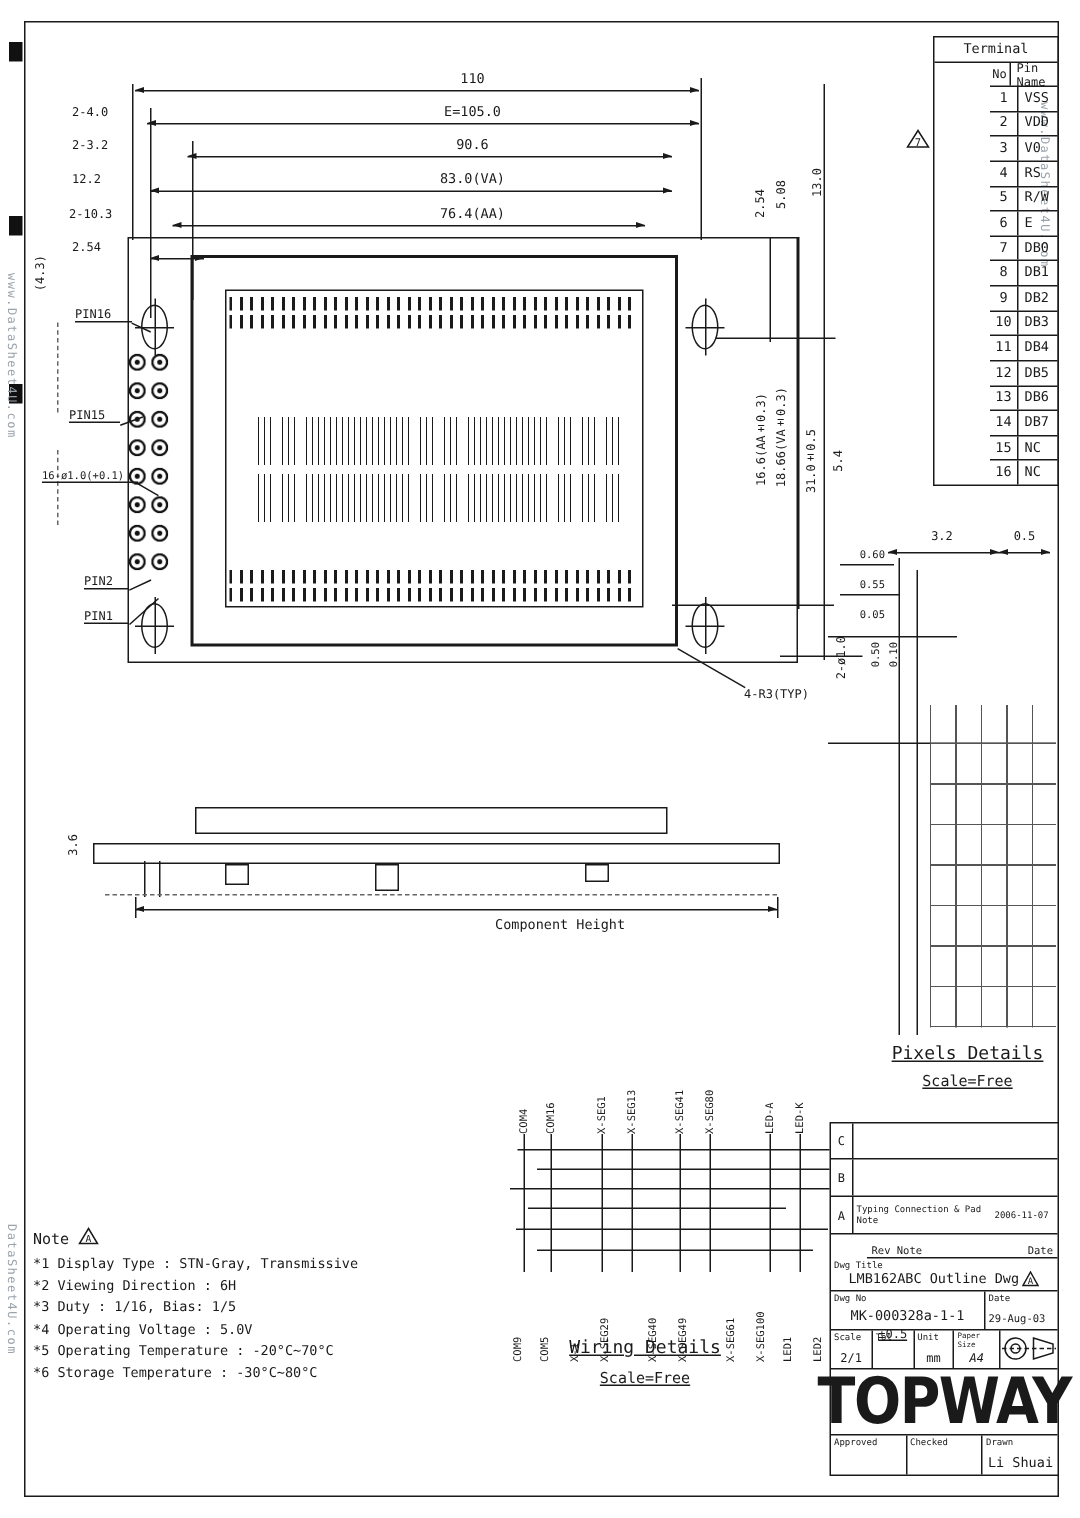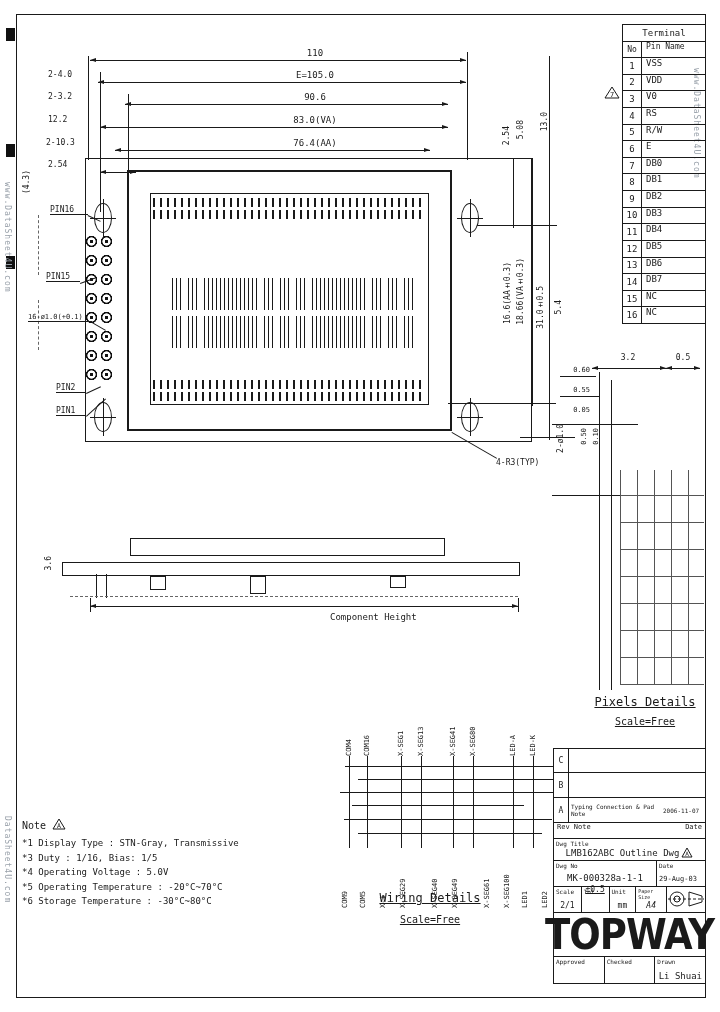--- a/index.html
+++ b/index.html
@@ -34,21 +34,21 @@
         background-size:15px 19px;}
   .zebra{background-image:repeating-linear-gradient(90deg,#1a1a1a 0 2px,#fff 2px 7px);}
   .chars{background-image:repeating-linear-gradient(90deg,#fff 0 2px,rgba(0,0,0,0) 2px 15.4px),
                           repeating-linear-gradient(90deg,#1a1a1a 0 1px,#fff 1px 4px);}
   .pixgrid{background-image:repeating-linear-gradient(90deg,#555 0 1px,transparent 1px 17px),
                             repeating-linear-gradient(0deg,#555 0 1px,transparent 1px 27px);}
   .diag{height:0;border-top:1px solid #1a1a1a;transform-origin:0 0;}
   .regmark{background:#111;}
   
   #pinbox{display:flex;flex-direction:column;}
-  #pinbox .trow{flex:1;display:flex;border-bottom:1px solid #1a1a1a;}
+  #pinbox .trow{flex:1;display:flex;border-bottom:1px solid #1a1a1a;align-items:center;margin-left:37px;}
   #pinbox .trow:last-child{border-bottom:none;}
   #pinbox .no{width:18px;border-right:1px solid #1a1a1a;text-align:center;align-self:stretch;
               display:flex;align-items:center;justify-content:center;}
   #pinbox .nm{padding-left:4px;}
   
   #tblock{display:flex;flex-direction:column;background:#fff;}
   .tbrow{display:flex;border-bottom:1px solid #1a1a1a;position:relative;}
   .tbrow:last-child{border-bottom:none;}
   .revcell{width:14px;border-right:1px solid #1a1a1a;display:flex;align-items:center;justify-content:center;}
   .lblc{position:absolute;top:1px;left:2px;font-size:6px;color:#1a1a1a;}
@@ -288,41 +288,42 @@
 
   <div class="a t10" style="left:22px;top:818px;">
     <span>Note</span>
     <svg width="14" height="12" style="vertical-align:-1px;">
       <polygon points="7,1 13,11 1,11" fill="none" stroke="#1a1a1a"></polygon>
       <text x="7" y="10" font-size="6.5" text-anchor="middle" fill="#1a1a1a">A</text>
     </svg>
   </div>
   <div class="a t9" style="left:22px;top:836px;width:330px;line-height:14.6px;">
     <div>*1 Display Type : STN-Gray, Transmissive</div>
+    <div>*2 Viewing Direction : 6H</div>
     <div>*3 Duty : 1/16, Bias: 1/5</div>
     <div>*4 Operating Voltage : 5.0V</div>
     <div>*5 Operating Temperature : -20°C~70°C</div>
     <div>*6 Storage Temperature : -30°C~80°C</div>
   </div>
 
   <div id="tblock" class="a box" style="left:553px;top:748px;width:151px;height:234px;">
     <div class="tbrow" style="height:24px;">
       <div class="revcell t8">C</div>
       <div style="flex:1;" class="t7"></div>
     </div>
     <div class="tbrow" style="height:24px;">
       <div class="revcell t8">B</div>
       <div style="flex:1;" class="t7"></div>
     </div>
     <div class="tbrow" style="height:25px;align-items:center;">
       <div class="revcell t8" style="align-self:stretch;">A</div>
       <div style="flex:1;padding-left:2px;" class="t6">Typing Connection &amp; Pad Note</div>
       <div style="width:42px;" class="t6">2006-11-07</div>
     </div>
-    <div class="tbrow t7" style="height:15px;align-items:flex-start;justify-content:space-between;padding:0 3px;">
+    <div class="tbrow t7" style="height:15px;align-items:flex-end;justify-content:space-between;padding:0 3px;margin-left:24px;">
       <span>Rev Note</span>
       <span>Date</span>
     </div>
     <div class="tbrow" style="height:22px;align-items:flex-end;justify-content:center;">
       <span class="lblc">Dwg Title</span>
       <span class="t9" style="margin-bottom:2px;">LMB162ABC Outline Dwg</span>
       <svg width="12" height="11" style="margin:0 0 2px 2px;">
         <polygon points="6,1 11,10 1,10" fill="none" stroke="#1a1a1a"></polygon>
         <text x="6" y="9" font-size="6" text-anchor="middle" fill="#1a1a1a">A</text>
       </svg>

